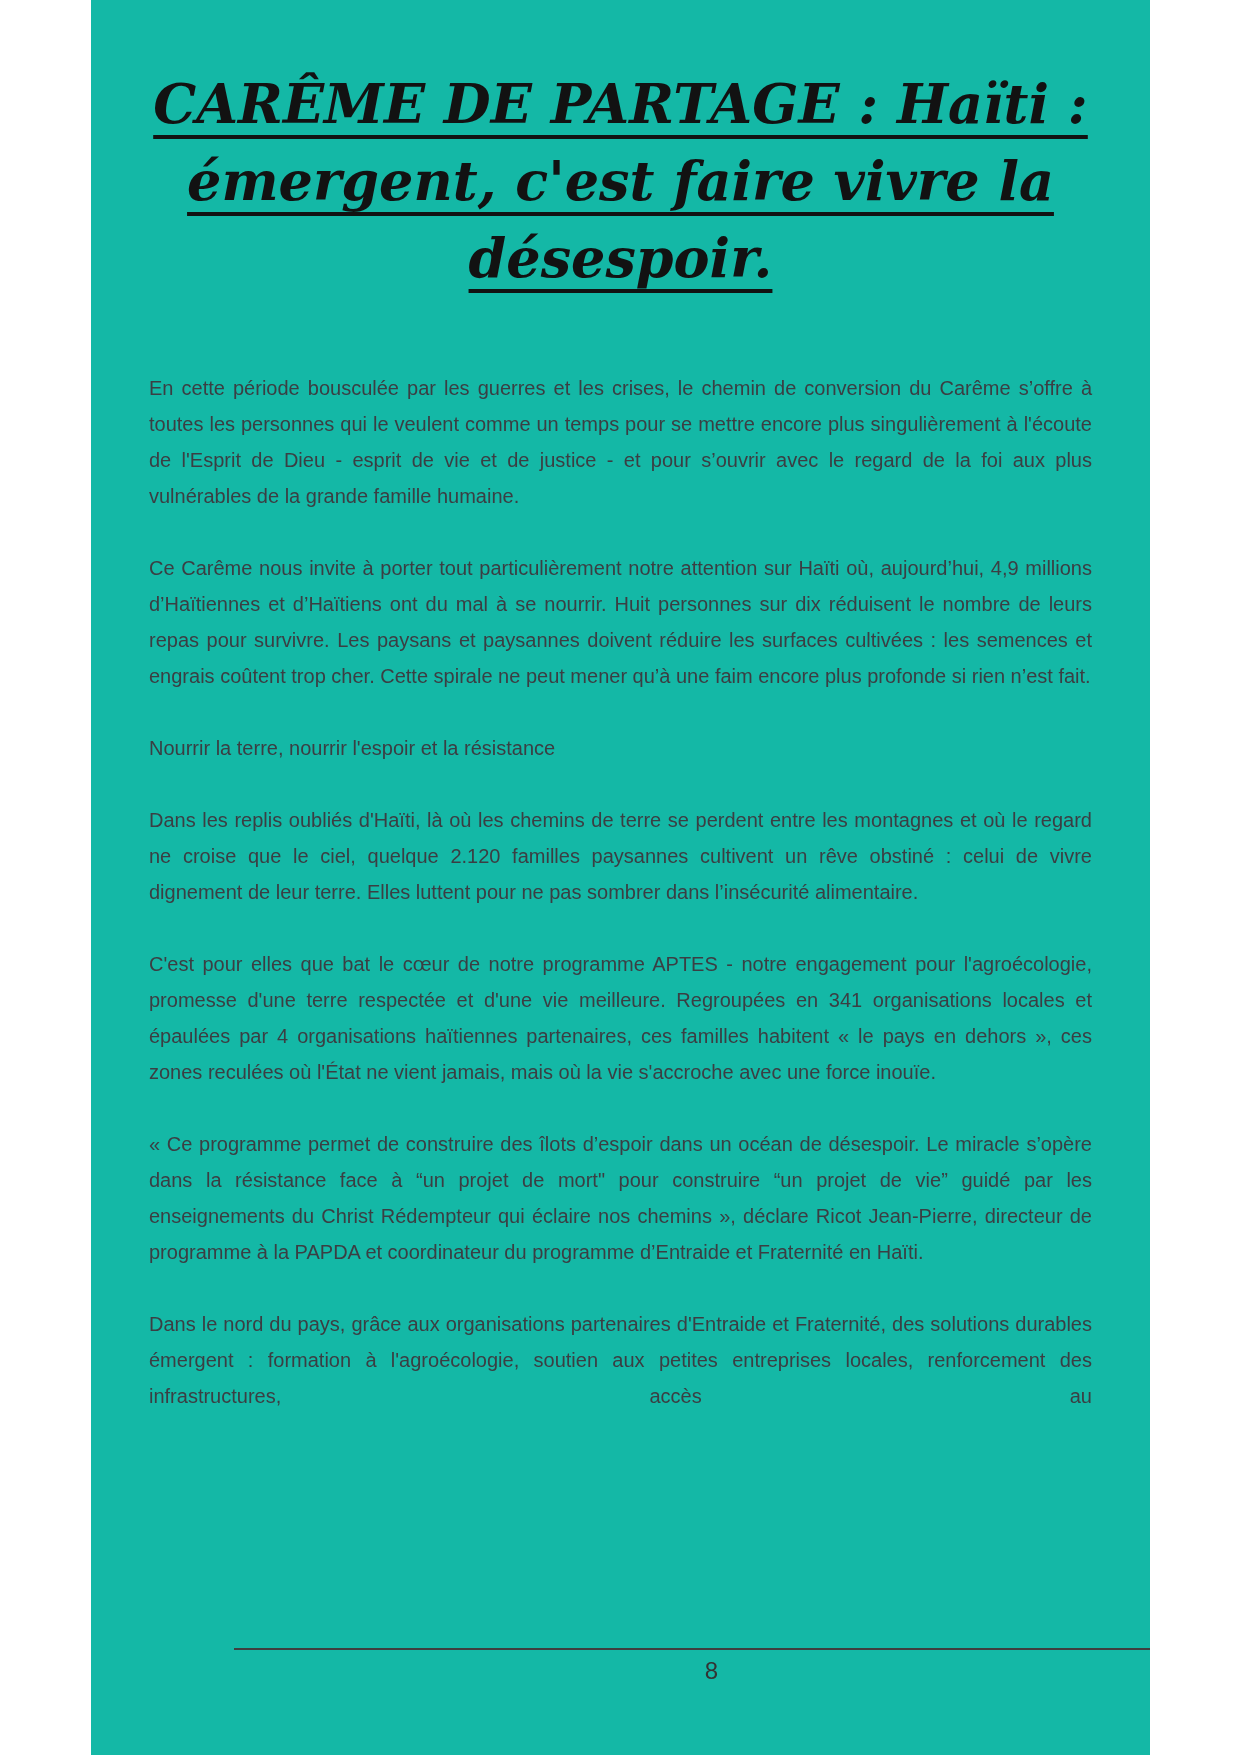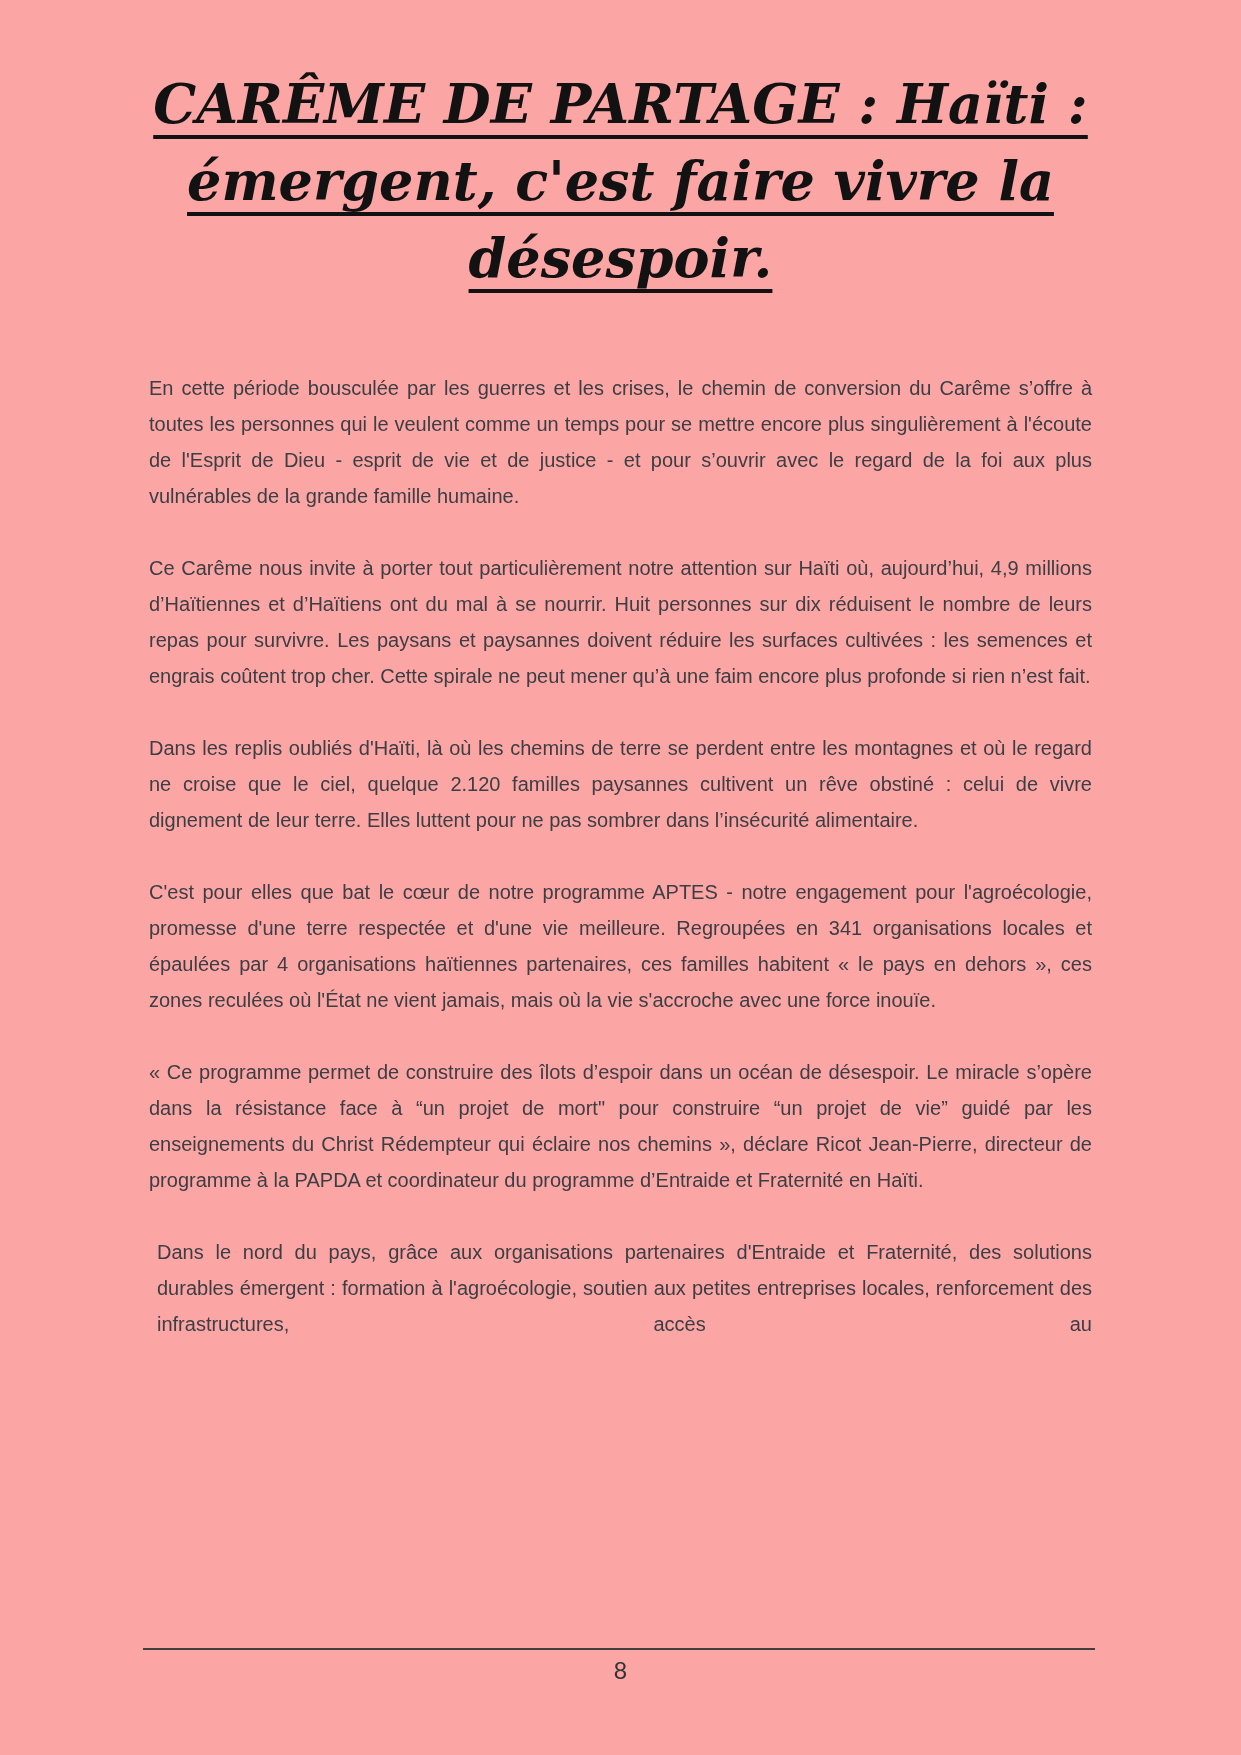--- a/index.html
+++ b/index.html
@@ -4,24 +4,24 @@
 <title>Document</title>
 <style>
   * { box-sizing: border-box; }
   html, body {
     margin: 0;
     padding: 0;
     background: #ffffff;
   }
   .page {
     position: relative;
-    width: 1241px;
+    width: 1059px;
     height: 1755px;
     margin: 0 auto;
-    background: #fca5a5;
+    background: #14b8a6;
     overflow: hidden;
   }
   
   .doc-title {
     margin-top: 66px;
     text-align: center;
     font-family: "DejaVu Serif", serif;
     font-style: italic;
     font-weight: 700;
     font-size: 54px;
@@ -45,21 +45,20 @@
     color: #3b3e43;
     text-align: justify;
   }
   .doc-body p {
     margin: 0 0 36px 0;
     padding: 0;
   }
   .doc-body p.last-par {
     text-align-last: justify;
     margin-bottom: 0;
-    margin-left: 8px;
   }
   
   .footer-rule {
     position: absolute;
     left: 143px;
     top: 1648px;
     width: 952px;
     height: 0;
     border-top: 2px solid #3f3f3f;
   }
@@ -88,20 +87,21 @@
       <span>émergent, c'est faire vivre la</span>
     </div>
     <div class="title-line">
       <span>désespoir.</span>
     </div>
   </header>
 
   <main class="doc-body">
     <p>En cette période bousculée par les guerres et les crises, le chemin de conversion du Carême s’offre à toutes les personnes qui le veulent comme un temps pour se mettre encore plus singulièrement à l'écoute de l'Esprit de Dieu - esprit de vie et de justice - et pour s’ouvrir avec le regard de la foi aux plus vulnérables de la grande famille humaine.</p>
     <p>Ce Carême nous invite à porter tout particulièrement notre attention sur Haïti où, aujourd’hui, 4,9 millions d’Haïtiennes et d’Haïtiens ont du mal à se nourrir. Huit personnes sur dix réduisent le nombre de leurs repas pour survivre. Les paysans et paysannes doivent réduire les surfaces cultivées : les semences et engrais coûtent trop cher. Cette spirale ne peut mener qu’à une faim encore plus profonde si rien n’est fait.</p>
+    <p>Nourrir la terre, nourrir l'espoir et la résistance</p>
     <p>Dans les replis oubliés d'Haïti, là où les chemins de terre se perdent entre les montagnes et où le regard ne croise que le ciel, quelque 2.120 familles paysannes cultivent un rêve obstiné : celui de vivre dignement de leur terre. Elles luttent pour ne pas sombrer dans l’insécurité alimentaire.</p>
     <p>C'est pour elles que bat le cœur de notre programme APTES - notre engagement pour l'agroécologie, promesse d'une terre respectée et d'une vie meilleure. Regroupées en 341 organisations locales et épaulées par 4 organisations haïtiennes partenaires, ces familles habitent « le pays en dehors », ces zones reculées où l'État ne vient jamais, mais où la vie s'accroche avec une force inouïe.</p>
     <p>« Ce programme permet de construire des îlots d’espoir dans un océan de désespoir. Le miracle s’opère dans la résistance face à “un projet de mort" pour construire “un projet de vie” guidé par les enseignements du Christ Rédempteur qui éclaire nos chemins », déclare Ricot Jean-Pierre, directeur de programme à la PAPDA et coordinateur du programme d’Entraide et Fraternité en Haïti.</p>
     <p class="last-par">Dans le nord du pays, grâce aux organisations partenaires d'Entraide et Fraternité, des solutions durables émergent : formation à l'agroécologie, soutien aux petites entreprises locales, renforcement des infrastructures, accès au</p>
   </main>
 
   <footer>
     <div class="footer-rule"></div>
     <div class="page-number">8</div>
   </footer>

